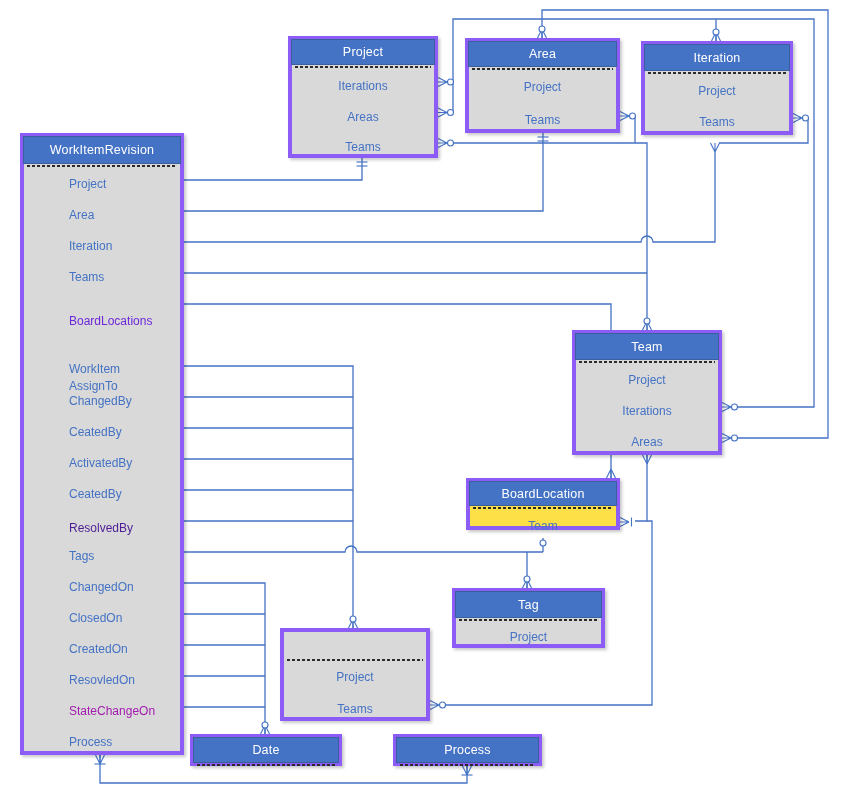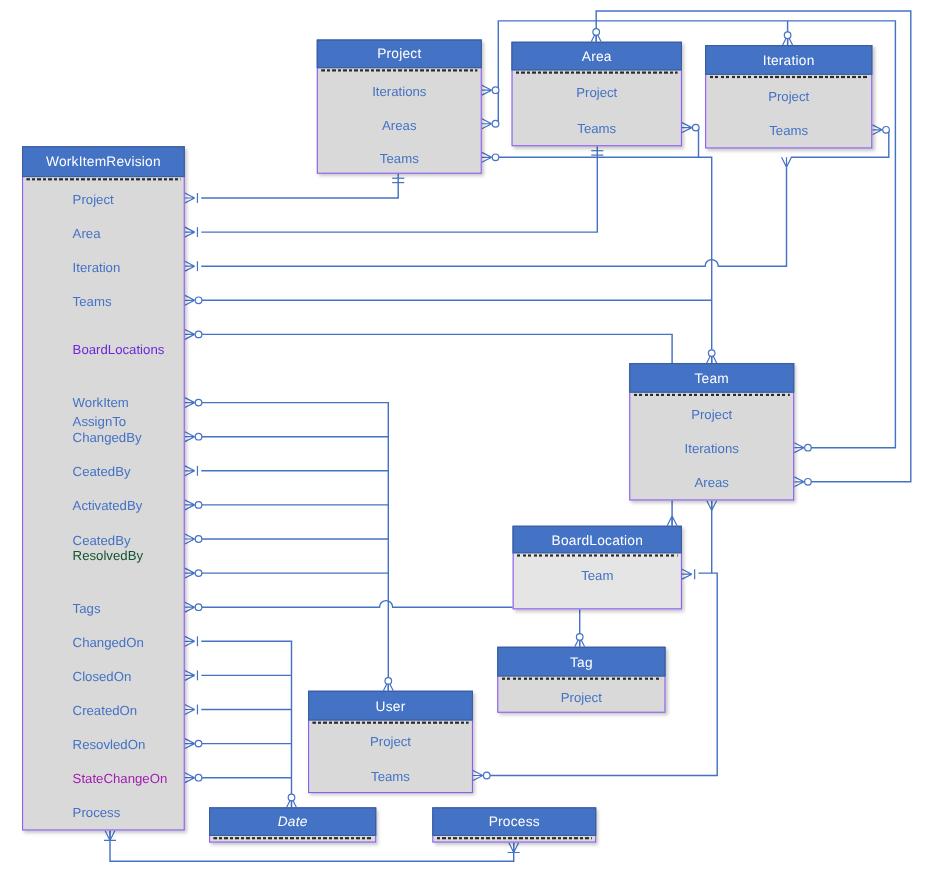--- a/index.html
+++ b/index.html
@@ -2,21 +2,21 @@
 <html><head>
 <meta charset="utf-8">
 <style>
   html,body{margin:0;padding:0;background:#ffffff;}
   #canvas{position:relative;width:850px;height:794px;background:#ffffff;
           font-family:"Liberation Sans",sans-serif;overflow:hidden;}
   #wires{position:absolute;left:0;top:0;z-index:1;}
   #title-box{position:absolute;left:22px;top:38px;width:237px;height:64px;box-sizing:border-box;
              border:1.5px solid #4472C4;color:#4472C4;font-size:13.5px;line-height:1.42;
              padding:6px 8px;z-index:3;background:#fff;}
-  .entity{position:absolute;background:#D9D9D9;border:1px solid #8b5cf6;
+  .entity{position:absolute;background:#D9D9D9;border:4px solid #8b5cf6;
           box-shadow:2px 2px 3px rgba(0,0,0,0.22);z-index:2;box-sizing:border-box;}
   .hdr{position:absolute;left:-1px;top:-1px;right:-1px;background:#4472C4;
        border:1px solid #3a5f9e;color:#ffffff;text-align:center;font-size:12.5px;
        display:flex;align-items:center;justify-content:center;letter-spacing:.2px;}
   .divider{position:absolute;left:3px;right:3px;height:2px;
            background:repeating-linear-gradient(90deg,#2b2b2b 0 3px,rgba(0,0,0,0) 3px 5px);}
   .fld{position:absolute;color:#4472C4;font-size:12px;white-space:nowrap;
        transform:translateY(-50%);}
   .fld.center{left:0;width:100%;text-align:center;}
   .fld.left{left:45px;}
@@ -124,35 +124,35 @@
       <circle cx="805.5" cy="118" r="3" fill="#ffffff" stroke="#4472C4" stroke-width="1.1"></circle>
       <path d="M722 402.5 L731 407 M722 407 H731 M722 411.5 L731 407" fill="none" stroke="#4472C4" stroke-width="1.1"></path>
       <circle cx="734.5" cy="407" r="3" fill="#ffffff" stroke="#4472C4" stroke-width="1.1"></circle>
       <path d="M722 433.5 L731 438 M722 438 H731 M722 442.5 L731 438" fill="none" stroke="#4472C4" stroke-width="1.1"></path>
       <circle cx="734.5" cy="438" r="3" fill="#ffffff" stroke="#4472C4" stroke-width="1.1"></circle>
       <path d="M620 517.5 L629 522 M620 522 H629 M620 526.5 L629 522" fill="none" stroke="#4472C4" stroke-width="1.1"></path>
       <path d="M631.5 517.5 V526.5" fill="none" stroke="#4472C4" stroke-width="1.1"></path>
       <path d="M430 700.5 L439 705 M430 705 H439 M430 709.5 L439 705" fill="none" stroke="#4472C4" stroke-width="1.1"></path>
       <circle cx="442.5" cy="705" r="3" fill="#ffffff" stroke="#4472C4" stroke-width="1.1"></circle>
     </svg>
-<div class="entity" style="left: 20px; top: 133px; width: 148px; height: 622px; background: rgb(217, 217, 217);">
+<div class="entity" style="left: 20px; top: 133px; width: 164px; height: 622px; background: rgb(217, 217, 217);">
       <div class="hdr" style="height: 26px; background: rgb(68, 114, 196);">WorkItemRevision</div>
       <div class="divider" style="top: 28px;"></div>
       <div class="fld left" style="top: 47px; color: rgb(68, 114, 196);">Project</div>
       <div class="fld left" style="top: 78px; color: rgb(68, 114, 196);">Area</div>
       <div class="fld left" style="top: 109px; color: rgb(68, 114, 196);">Iteration</div>
       <div class="fld left" style="top: 140px; color: rgb(68, 114, 196);">Teams</div>
       <div class="fld left" style="top: 184px; color: #6d28d9;">BoardLocations</div>
       <div class="fld left" style="top: 202px; color: rgb(68, 114, 196); margin-top: 30px;">WorkItem</div>
       <div class="fld left" style="top: 233px; color: rgb(68, 114, 196); margin-top: 16px;">AssignTo</div>
       <div class="fld left" style="top: 264px; color: rgb(68, 114, 196);">ChangedBy</div>
       <div class="fld left" style="top: 295px; color: rgb(68, 114, 196);">CeatedBy</div>
       <div class="fld left" style="top: 326px; color: rgb(68, 114, 196);">ActivatedBy</div>
       <div class="fld left" style="top: 357px; color: rgb(68, 114, 196);">CeatedBy</div>
-      <div class="fld left" style="top: 371px; color: #14532d;">ResolvedBy</div>
+      <div class="fld left" style="top: 391px; color: #4c1d95;">ResolvedBy</div>
       <div class="fld left" style="top: 419px; color: rgb(68, 114, 196);">Tags</div>
       <div class="fld left" style="top: 450px; color: rgb(68, 114, 196);">ChangedOn</div>
       <div class="fld left" style="top: 481px; color: rgb(68, 114, 196);">ClosedOn</div>
       <div class="fld left" style="top: 512px; color: rgb(68, 114, 196);">CreatedOn</div>
       <div class="fld left" style="top: 543px; color: rgb(68, 114, 196);">ResovledOn</div>
       <div class="fld left" style="top: 574px; color: #a21caf;">StateChangeOn</div>
       <div class="fld left" style="top: 605px; color: rgb(68, 114, 196);">Process</div>
     </div>
     <div class="entity" style="left: 288px; top: 36px; width: 150px; height: 122px; background: rgb(217, 217, 217);">
       <div class="hdr" style="height: 24px; background: rgb(68, 114, 196);">Project</div>
@@ -173,37 +173,36 @@
       <div class="fld center" style="top: 46px; color: rgb(68, 114, 196);">Project</div>
       <div class="fld center" style="top: 77px; color: rgb(68, 114, 196);">Teams</div>
     </div>
     <div class="entity" style="left: 572px; top: 330px; width: 150px; height: 125px; background: rgb(217, 217, 217);">
       <div class="hdr" style="height: 25px; background: rgb(68, 114, 196);">Team</div>
       <div class="divider" style="top: 27px;"></div>
       <div class="fld center" style="top: 46px; color: rgb(68, 114, 196);">Project</div>
       <div class="fld center" style="top: 77px; color: rgb(68, 114, 196);">Iterations</div>
       <div class="fld center" style="top: 108px; color: rgb(68, 114, 196);">Areas</div>
     </div>
-    <div class="entity" style="left: 466px; top: 478px; width: 154px; height: 76px; background: #e5e5e5;">
+    <div class="entity" style="left: 466px; top: 478px; width: 154px; height: 52px; background: #fde047;">
       <div class="hdr" style="height: 23px; background: rgb(68, 114, 196);">BoardLocation</div>
       <div class="divider" style="top: 25px;"></div>
       <div class="fld center" style="top: 44px; color: rgb(68, 114, 196);">Team</div>
     </div>
     <div class="entity" style="left: 452px; top: 588px; width: 153px; height: 60px; background: rgb(217, 217, 217);">
       <div class="hdr" style="height: 25px; background: rgb(68, 114, 196);">Tag</div>
       <div class="divider" style="top: 27px;"></div>
       <div class="fld center" style="top: 45px; color: rgb(68, 114, 196);">Project</div>
     </div>
     <div class="entity" style="left: 280px; top: 628px; width: 150px; height: 93px; background: rgb(217, 217, 217);">
-      <div class="hdr" style="height: 25px; background: rgb(68, 114, 196);">User</div>
       <div class="divider" style="top: 27px;"></div>
       <div class="fld center" style="top: 45px; color: rgb(68, 114, 196);">Project</div>
       <div class="fld center" style="top: 77px; color: rgb(68, 114, 196);">Teams</div>
     </div>
-    <div class="entity" style="left: 190px; top: 734px; width: 152px; height: 32px; background: rgb(217, 217, 217); font-style: italic;">
+    <div class="entity" style="left: 190px; top: 734px; width: 152px; height: 32px; background: rgb(217, 217, 217);">
       <div class="hdr" style="height: 24px; background: rgb(68, 114, 196);">Date</div>
       <div class="divider" style="top: 26px;"></div>
     </div>
     <div class="entity" style="left: 393px; top: 734px; width: 149px; height: 32px; background: rgb(217, 217, 217);">
       <div class="hdr" style="height: 24px; background: rgb(68, 114, 196);">Process</div>
       <div class="divider" style="top: 26px;"></div>
     </div>
   </div>
 
 </body></html>

